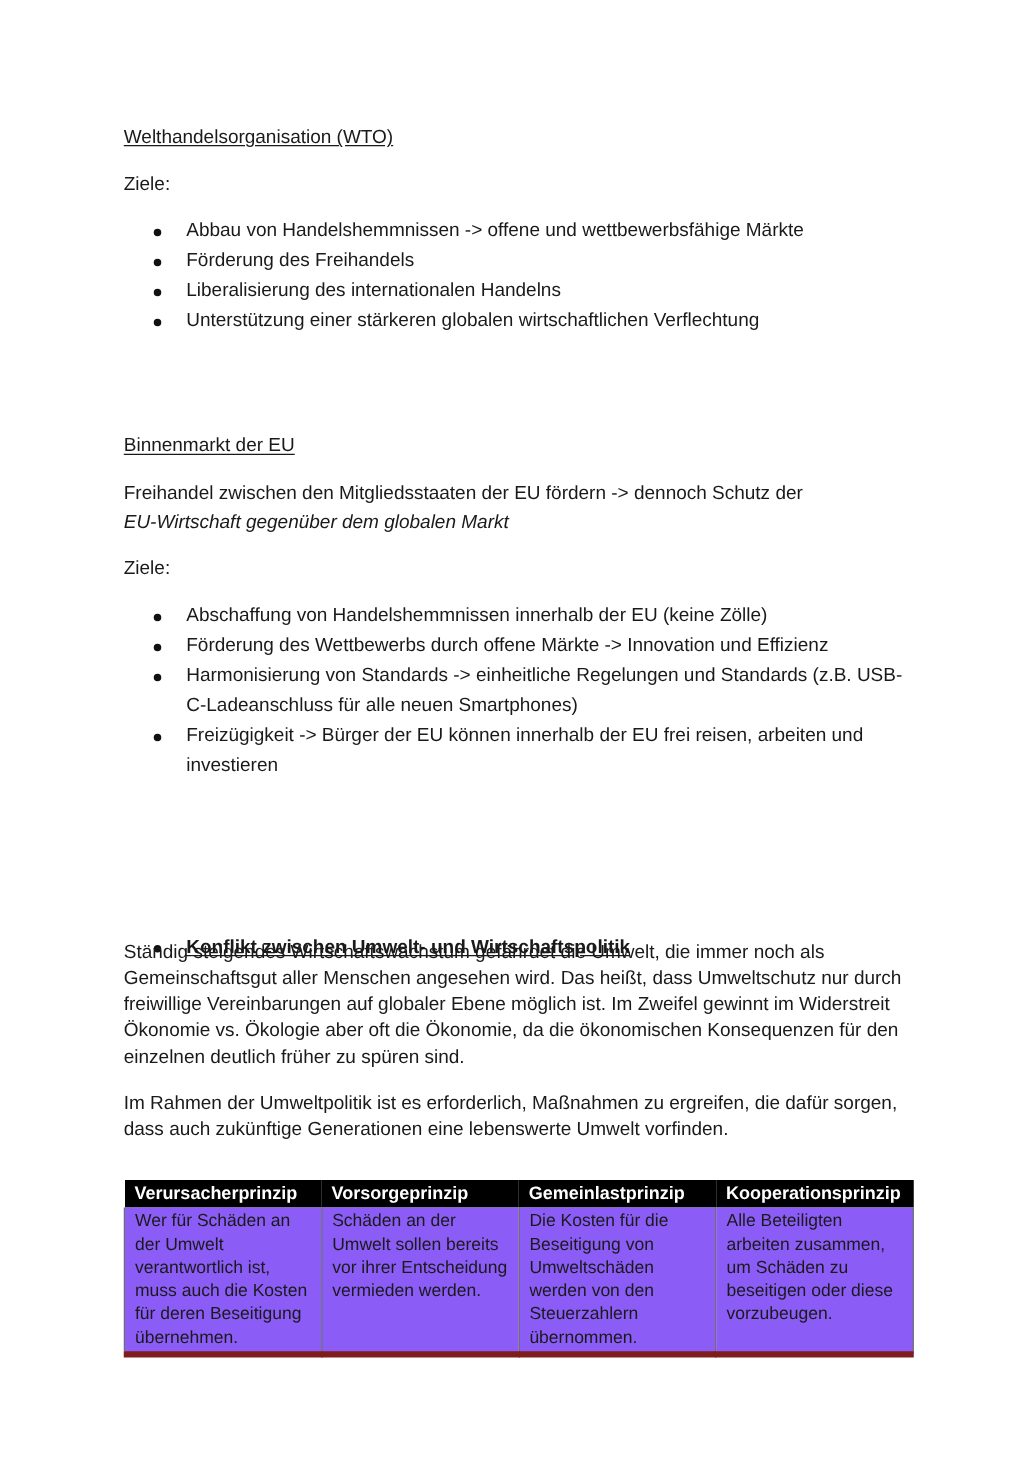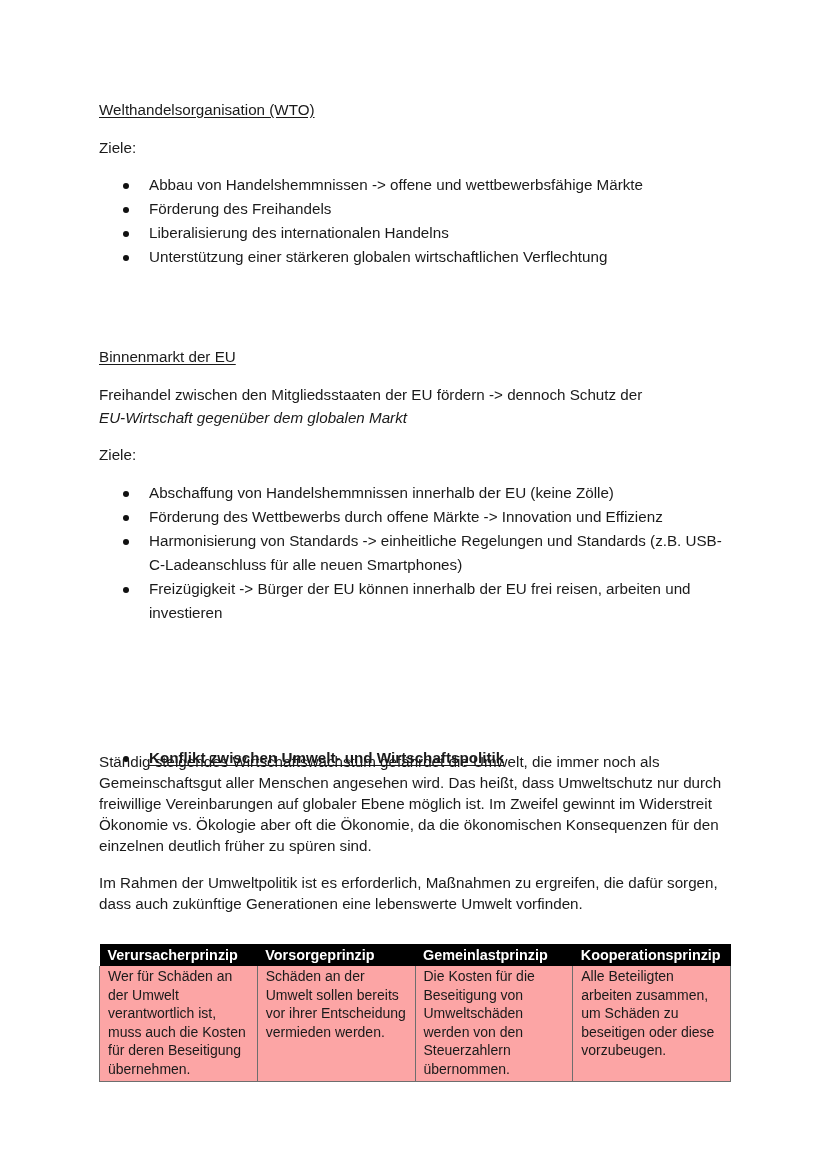--- a/index.html
+++ b/index.html
@@ -10,22 +10,22 @@
   .bold { font-weight: normal; text-align: right; }
   .abs { position: absolute; left: 0; white-space: nowrap; }
   ul.bullets { position: absolute; left: 0; margin: 0; padding: 0; list-style: none; width: 640px; }
   ul.bullets li { position: relative; padding-left: 50px; line-height: 24px; }
   ul.bullets li::before { content: ""; position: absolute; left: 24px; top: 10px; width: 6px; height: 6px; border-radius: 50%; background: #111; }
   .para { position: absolute; left: 0; width: 632px; line-height: 21px; }
   .conflict { position: absolute; left: 0; padding-left: 50px; white-space: nowrap; font-weight: bold; text-decoration: underline; text-underline-offset: 2px; margin-top: 32px; }
   .conflict::before { content: ""; position: absolute; left: 24px; top: 10px; width: 6px; height: 6px; border-radius: 50%; background: #111; }
   table.principles { position: absolute; left: 0; top: 944px; width: 632px; border-collapse: collapse; font-size: 14px; line-height: 18.6px; }
   table.principles th { background: #000; color: #fff; text-align: left; font-weight: bold; padding: 1px 8px 0 8px; height: 21px; font-size: 14.4px; width: 25%; }
-  table.principles td { background: #fca5a5; vertical-align: top; padding: 1px 8px 2px 8px; border: 1px solid #6e6e6e; border-top: none; }
-  table.principles { border-bottom: 1px solid #7f1d1d; padding-left: 41px; }
+  table.principles td { background: #8b5cf6; vertical-align: top; padding: 1px 8px 2px 8px; border: 1px solid #6e6e6e; border-top: none; }
+  table.principles { border-bottom: 5px solid #7f1d1d; padding-left: 41px; }
 </style>
 </head>
 <body>
 
 <div class="page">
 
   <div class="heading-u" style="top:98px;">Welthandelsorganisation (WTO)</div>
   <div class="abs bold" style="top:136px;">Ziele:</div>
   <ul class="bullets" style="top:173px;">
     <li>Abbau von Handelshemmnissen -&gt; offene und wettbewerbsfähige Märkte</li>

